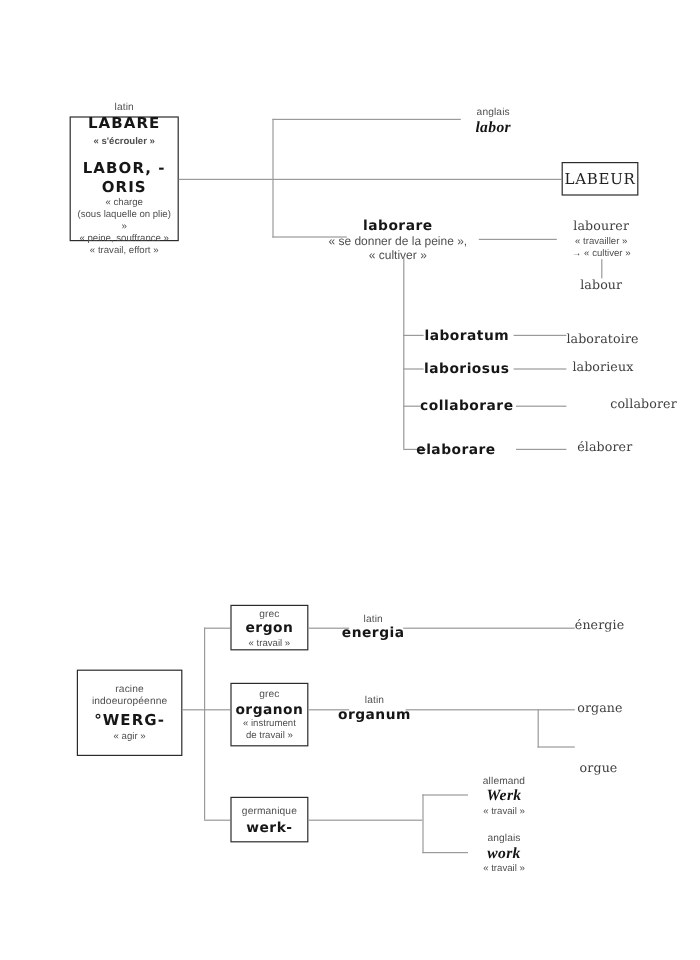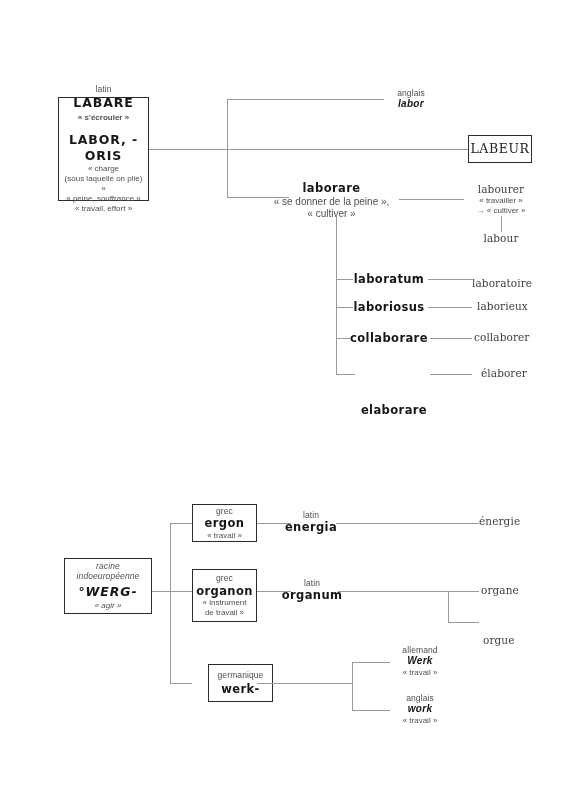--- a/index.html
+++ b/index.html
@@ -56,22 +56,22 @@
     font-size: 11.5px;
     font-weight: 700;
     color: #161616;
     letter-spacing: .4px;
   }
   .term-bold.big {
     font-size: 12.5px;
     letter-spacing: .9px;
   }
   .term-serif-bold { 
-    font-family: Liberation Sans, sans-serif;
-    font-size: 10px;
+    font-family: Liberation Serif, serif;
+    font-size: 13px;
     font-weight: 700;
     font-style: italic;
     color: #141414;
     letter-spacing: .3px;
   }
   .gloss {          
     font-family: "Liberation Sans", sans-serif;
     font-size: 8px;
     color: #4f4f4f;
   }
@@ -168,34 +168,34 @@
   <div class="line hline" style="left:428px; top:307px; width:44px;"></div>
   <div class="node" style="left:477px; top:300px; width:90px; text-align:left;">
     <div class="fr">laborieux</div>
   </div>
 
   <div class="line hline" style="left:336px; top:338px; width:14px;"></div>
   <div class="node" style="left:350px; top:331px; width:78px;">
     <div class="term-bold">collaborare</div>
   </div>
   <div class="line hline" style="left:430px; top:338px; width:42px;"></div>
-  <div class="node" style="left:474px; top:331px; width:90px; text-align:left;">
+  <div class="node" style="left:474px; top:331px; width:90px; text-align:right;">
     <div class="fr">collaborer</div>
   </div>
 
   <div class="line hline" style="left:336px; top:374px; width:19px;"></div>
-  <div class="node" style="left:358px; top:367px; width:72px;margin-top:36px;">
+  <div class="node" style="left:344px; top:367px; width:72px;">
     <div class="term-bold">elaborare</div>
   </div>
   <div class="line hline" style="left:430px; top:374px; width:42px;"></div>
   <div class="node" style="left:481px; top:367px; width:90px; text-align:left;">
     <div class="fr">élaborer</div>
   </div>
 
-  <div class="box" style="left:64px; top:558px; width:88px; height:56px;font-style:italic;">
+  <div class="box" style="left:64px; top:558px; width:88px; height:72px;">
     <div class="lang">racine</div>
     <div class="lang">indoeuropéenne</div>
     <div class="term-bold big" style="margin-top:2px;">°WERG-</div>
     <div class="gloss" style="margin-top:2px;">« agir »</div>
   </div>
 
   <div class="line hline" style="left:152px; top:591px; width:18px;"></div>
   <div class="line vline" style="left:170px; top:523px; height:160px;"></div>
 
   <div class="line hline" style="left:170px; top:523px; width:22px;"></div>
@@ -230,21 +230,21 @@
   <div class="line vline" style="left:448px; top:591px; height:32px;"></div>
   <div class="line hline" style="left:448px; top:622px; width:31px;"></div>
   <div class="node" style="left:481px; top:584px; width:90px; text-align:left;">
     <div class="fr">organe</div>
   </div>
   <div class="node" style="left:483px; top:614px; width:90px; text-align:left;margin-top:20px;">
     <div class="fr">orgue</div>
   </div>
 
   <div class="line hline" style="left:170px; top:683px; width:22px;"></div>
-  <div class="box" style="left:208px; top:664px; width:65px; height:38px;">
+  <div class="box" style="left:192px; top:664px; width:65px; height:38px;">
     <div class="lang">germanique</div>
     <div class="term-bold" style="margin-top:1px;">werk-</div>
   </div>
   <div class="line hline" style="left:257px; top:683px; width:95px;"></div>
   <div class="line vline" style="left:352px; top:662px; height:49px;"></div>
 
   <div class="line hline" style="left:352px; top:662px; width:38px;"></div>
   <div class="node" style="left:380px; top:645px; width:80px;">
     <div class="lang">allemand</div>
     <div class="term-serif-bold">Werk</div>

